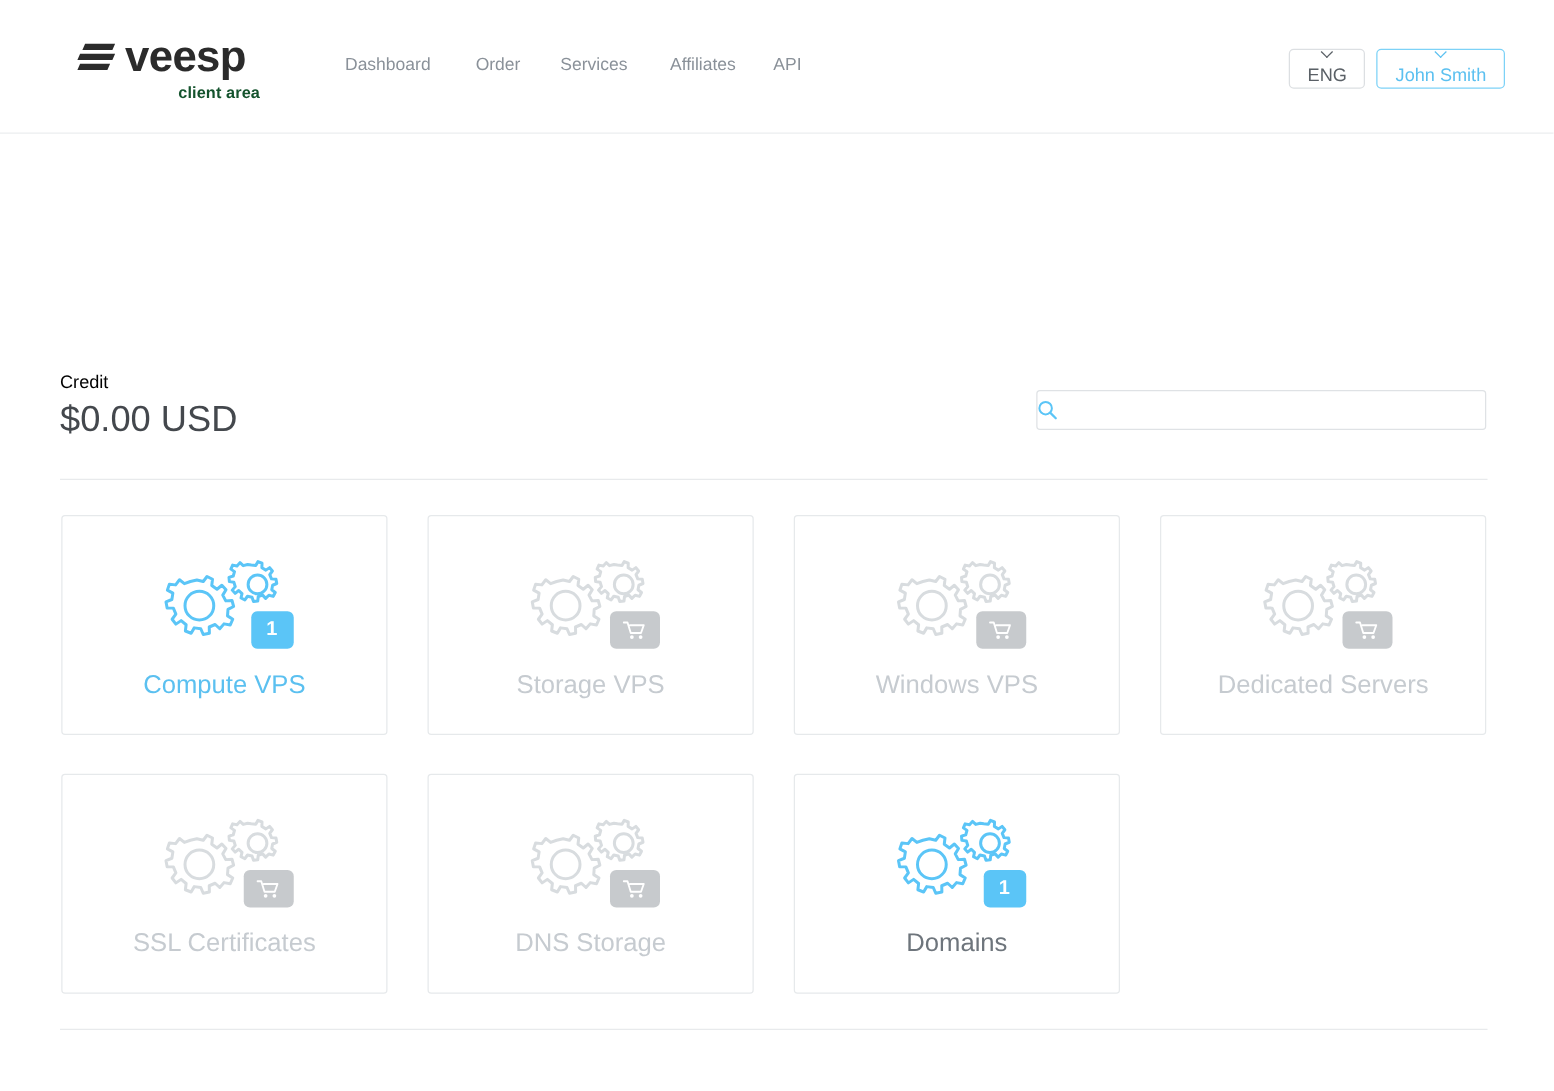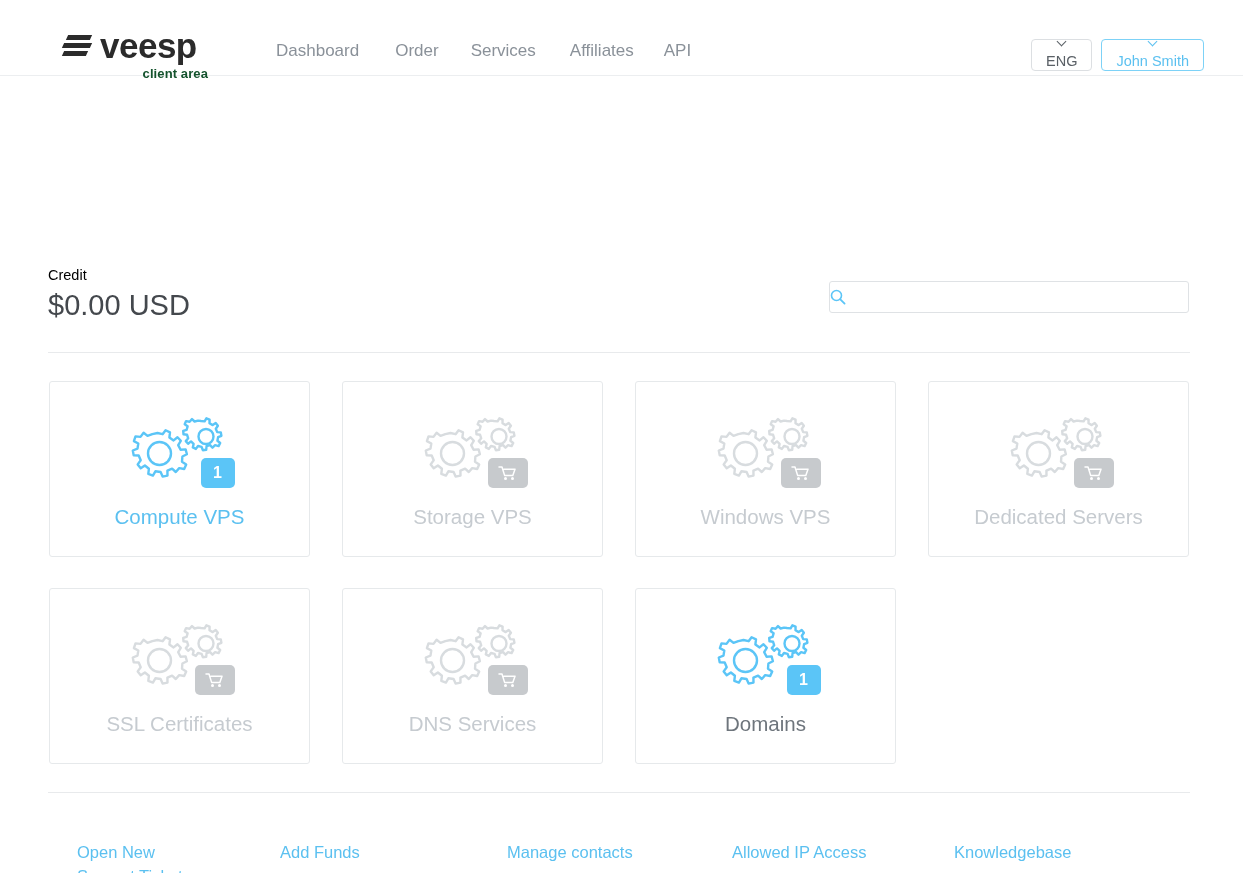--- a/index.html
+++ b/index.html
@@ -7,21 +7,21 @@
     margin: 0; padding: 0;
     width: 1243px; height: 873px;
     background: #ffffff;
     font-family: "Liberation Sans", sans-serif;
     -webkit-font-smoothing: antialiased;
   }
 
   
   .header {
     position: relative;
-    height: 76px;
+    height: 107px;
     border-bottom: 1px solid #eceef0;
     background: #fff;
   }
   .logo-wrap {
     position: absolute;
     left: 63px; top: 28px;
     width: 145px;
     text-align: right;
   }
   .logo-row { display: flex; align-items: center; gap: 9px; }
@@ -40,21 +40,21 @@
   }
 
   .nav {
     position: absolute;
     left: 276px; top: 41px;
     display: flex;
     gap: 0;
   }
   .nav a {
     color: #8a9199;
-    font-size: 17px;
+    font-size: 14px;
     text-decoration: none;
     padding: 0 30px 0 0;
     line-height: 20px;
     white-space: nowrap;
   }
   .nav a:nth-child(1) { padding-right: 36px; }
   .nav a:nth-child(2) { padding-right: 32px; }
   .nav a:nth-child(3) { padding-right: 34px; }
   .nav a:nth-child(4) { padding-right: 30px; }
 
@@ -359,21 +359,21 @@
     </g>
   </svg>
           <div class="badge cart">
   <svg width="19" height="16" viewBox="0 0 19 16">
     <path d="M1,2 h3 l2.6,8.4 h8.2 l2.2,-6.2 h-11" fill="none" stroke="#ffffff" stroke-width="1.5" stroke-linecap="round" stroke-linejoin="round"></path>
     <circle cx="7.5" cy="13.6" r="1.5" fill="#ffffff"></circle>
     <circle cx="14.5" cy="13.6" r="1.5" fill="#ffffff"></circle>
   </svg>
           </div>
         </div>
-        <div class="card-label grey">DNS Services</div>
+        <div class="card-label grey">DNS Storage</div>
       </div>
       <div class="card">
         <div class="card-icon">
   <svg class="gears" width="118" height="74" viewBox="0 0 118 74">
     <g fill="none" stroke="#5bc5f7" stroke-width="2.4" stroke-linejoin="round">
       <path d="M36.5,22.0 l5.1,1.2 3.0,-4.0 4.4,2.2 -0.6,5.0 4.2,3.0 3.9,-3.2 3.3,3.6 -2.6,4.3 2.4,4.6 5.0,-0.3 1.3,4.8 -4.5,2.3 -0.4,5.2 4.2,2.7 -2.0,4.6 -5.0,-0.9 -3.4,3.9 -3.7,-3.4 -4.7,2.0 0.1,5.0 -4.9,1.0 -2.0,-4.6 -5.2,-0.7 -2.5,4.3 -4.6,-1.8 0.6,-5.0 -4.0,-3.3 -4.2,2.8 -3.0,-3.9 3.0,-4.1 -2.0,-4.8 -5.0,-0.1 -0.9,-4.9 4.7,-1.9 0.8,-5.1 -4.4,-2.4 1.6,-4.7 5.0,0.5 3.1,-4.1 3.9,3.1 4.8,-1.7 z"></path>
       <circle cx="38.5" cy="42.5" r="11.5"></circle>
       <path d="M84.0,3.0 l3.6,0.4 1.8,-3.1 3.2,1.3 -0.1,3.6 3.2,1.9 3.0,-2.0 2.2,2.7 -2.1,2.9 1.4,3.4 3.6,0.3 0.6,3.4 -3.3,1.4 -0.7,3.6 2.8,2.2 -1.6,3.1 -3.5,-0.9 -2.6,2.5 -2.4,-2.6 -3.5,1.1 -0.4,3.6 -3.4,0.4 -1.2,-3.4 -3.6,-0.8 -2.1,2.9 -3.1,-1.5 0.8,-3.5 -2.6,-2.5 -2.9,2.3 -2.3,-2.6 2.4,-2.8 -1.1,-3.5 -3.6,-0.5 -0.3,-3.4 3.4,-1.1 1.0,-3.5 -2.9,-2.0 1.4,-3.2 3.5,0.7 2.4,-2.7 2.6,2.4 3.5,-0.9 z" transform="translate(-4,7)"></path>
       <circle cx="85.0" cy="25.5" r="7.5"></circle>
     </g>

